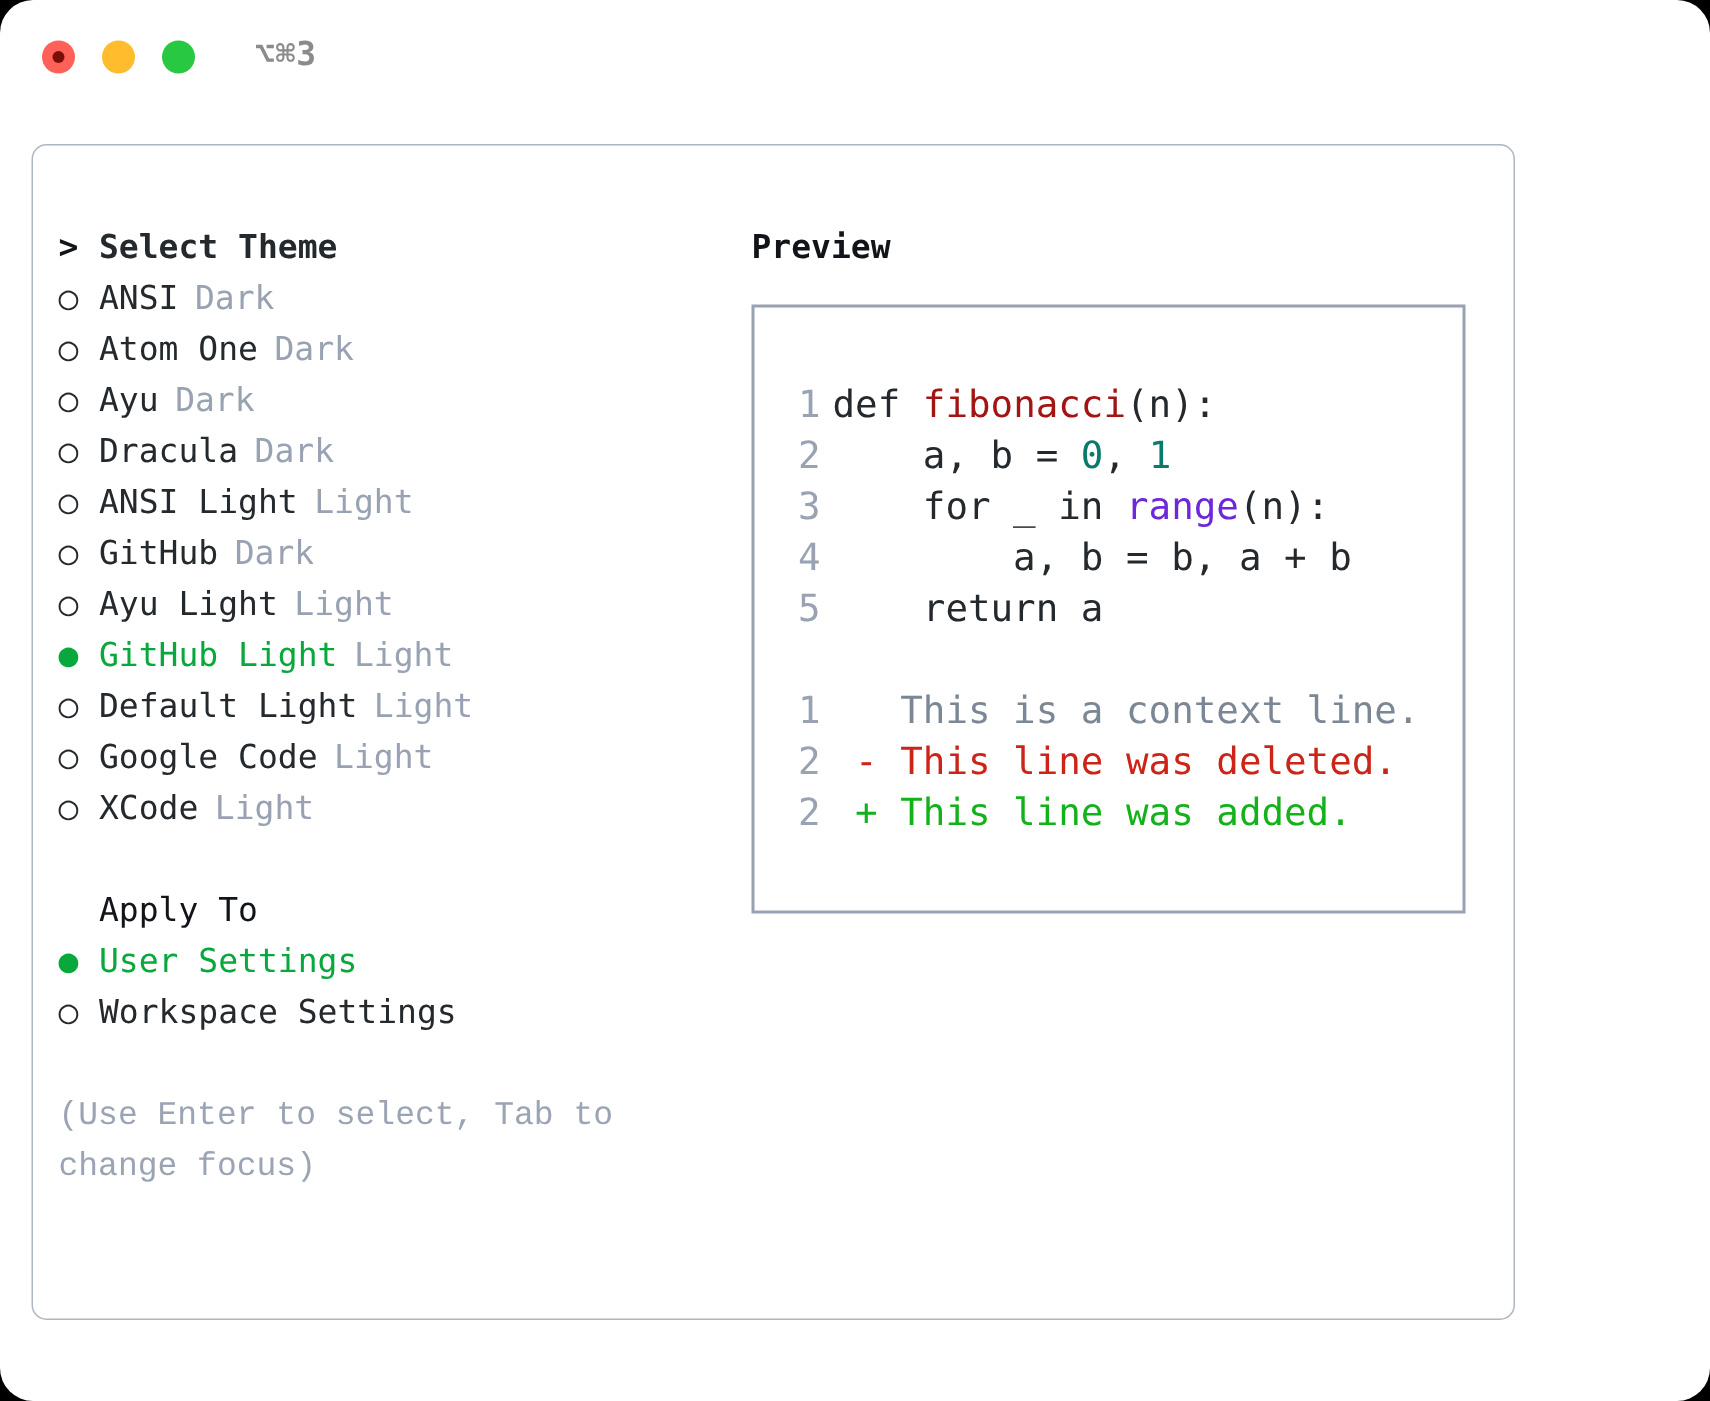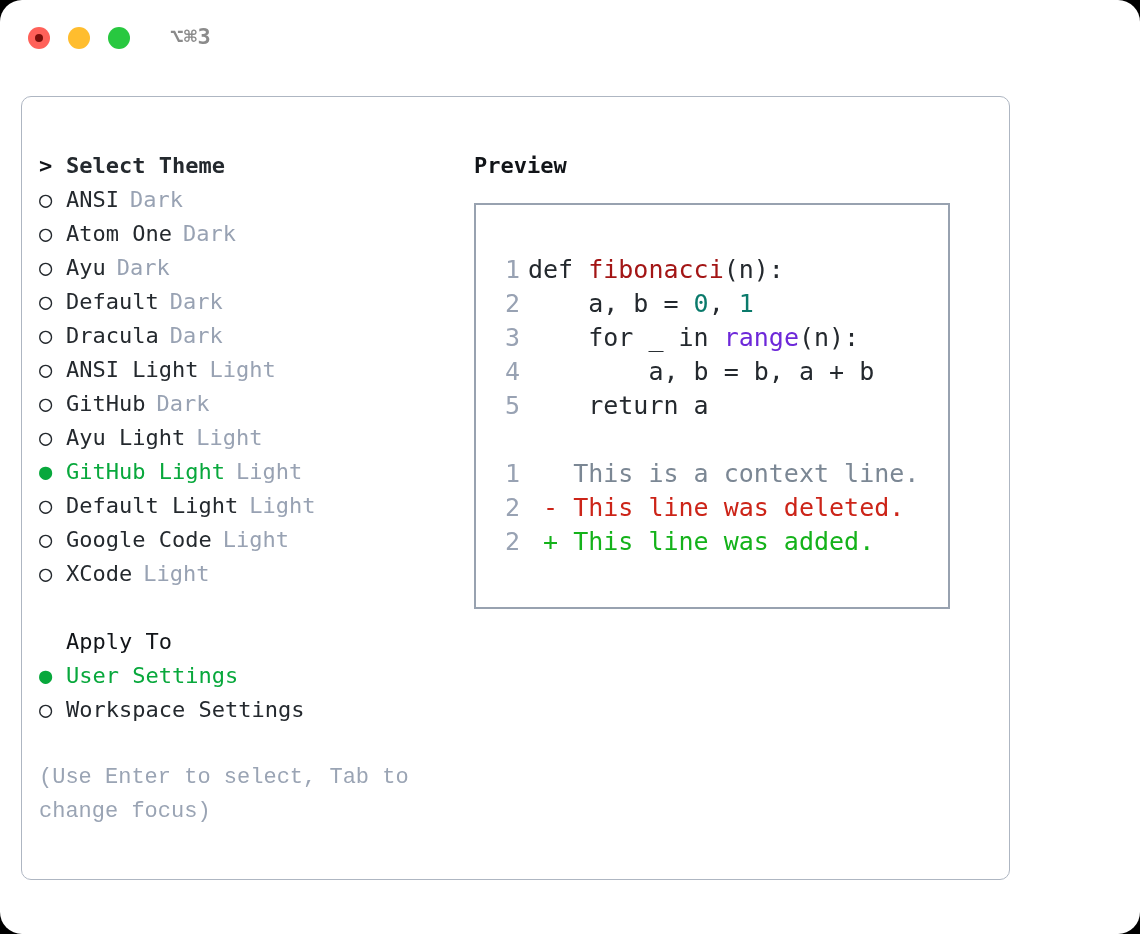--- a/index.html
+++ b/index.html
@@ -119,21 +119,21 @@
     font-size: 22px;
     line-height: 34px;
     color: #9aa4b4;
     width: 400px;
     font-family: Liberation Mono, monospace;
   }
 
   
   #right-col {
     position: absolute;
-    left: 452px;
+    left: 479px;
     top: 52px;
     width: 500px;
   }
 
   #preview-title {
     font-size: 22px;
     font-weight: bold;
     color: #111418;
     line-height: 34px;
     height: 34px;
@@ -199,21 +199,20 @@
       <div id="left-col">
 
         <div class="row header">
           <span class="marker prompt">&gt;</span><span class="label">Select Theme</span>
         </div>
 
         <div id="theme-list">
             <div class="row"><span class="marker off">○</span><span class="label">ANSI</span><span class="variant">Dark</span></div>
             <div class="row"><span class="marker off">○</span><span class="label">Atom One</span><span class="variant">Dark</span></div>
             <div class="row"><span class="marker off">○</span><span class="label">Ayu</span><span class="variant">Dark</span></div>
-            <div class="row"><span class="marker off">○</span><span class="label">Default</span><span class="variant">Dark</span></div>
             <div class="row"><span class="marker off">○</span><span class="label">Dracula</span><span class="variant">Dark</span></div>
             <div class="row"><span class="marker off">○</span><span class="label">ANSI Light</span><span class="variant">Light</span></div>
             <div class="row"><span class="marker off">○</span><span class="label">GitHub</span><span class="variant">Dark</span></div>
             <div class="row"><span class="marker off">○</span><span class="label">Ayu Light</span><span class="variant">Light</span></div>
             <div class="row selected"><span class="marker on">●</span><span class="label">GitHub Light</span><span class="variant">Light</span></div>
             <div class="row"><span class="marker off">○</span><span class="label">Default Light</span><span class="variant">Light</span></div>
             <div class="row"><span class="marker off">○</span><span class="label">Google Code</span><span class="variant">Light</span></div>
             <div class="row"><span class="marker off">○</span><span class="label">XCode</span><span class="variant">Light</span></div>
           </div>
 

